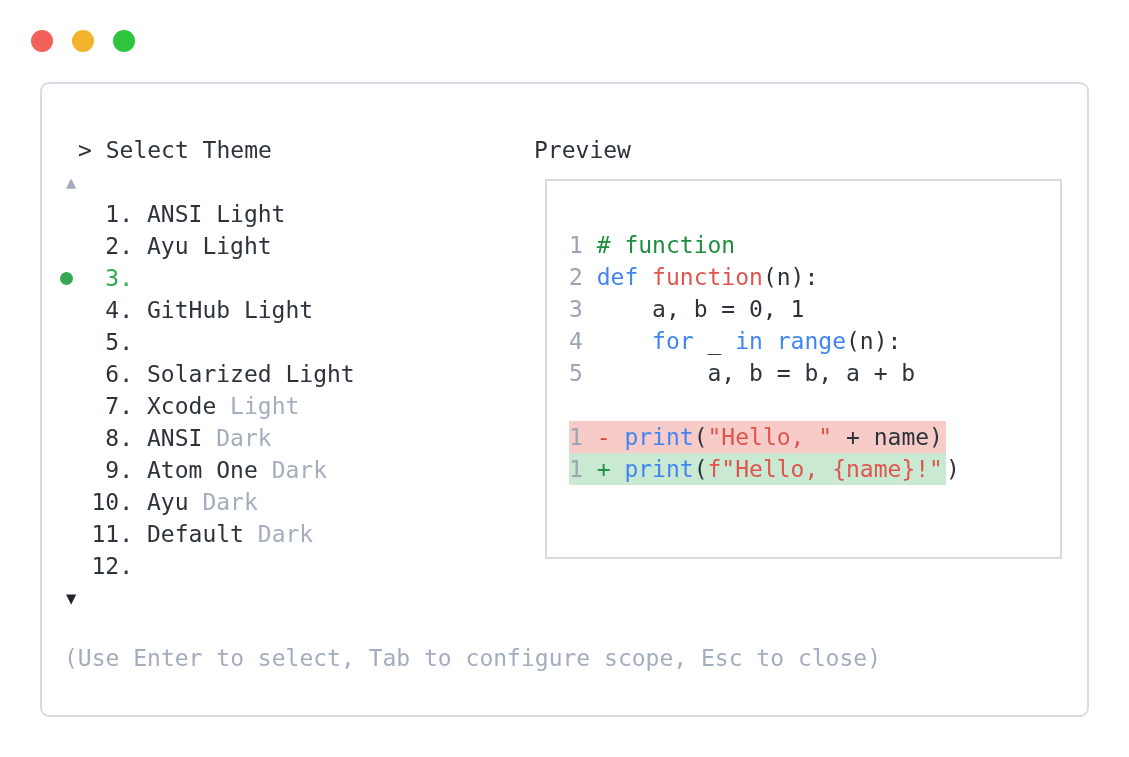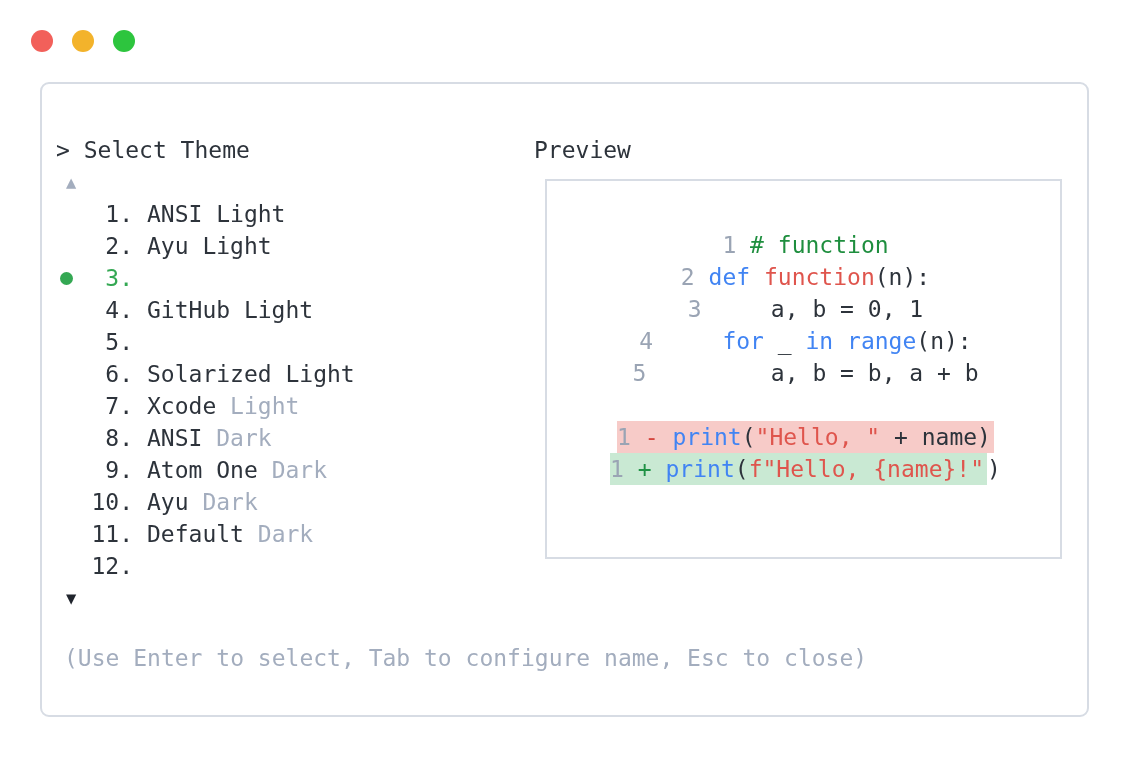--- a/index.html
+++ b/index.html
@@ -14,42 +14,42 @@
   .light.yellow { background:var(--traffic-yellow); }
   .light.green  { background:var(--traffic-green); }
 
   .panel {
     position:absolute; left:40px; top:82px; width:1049px; height:635px;
     background:#fff; border:2px solid var(--border); border-radius:9px;
   }
 
   .mono { font-size:23px; line-height:32px; white-space:pre; }
 
-  .prompt { position:absolute; left:14px; top:50px; color:var(--text); }
+  .prompt { position:absolute; left:36px; top:50px; color:var(--text); }
   .arrow  { position:absolute; left:24px; font-size:17px; line-height:32px; }
   .arrow.up   { top:82px;  color:var(--muted); }
   .arrow.down { top:498px; color:var(--arrow-down); }
 
   .list { position:absolute; left:22px; top:114px; }
   .row { display:flex; align-items:center; height:32px; font-size:23px; color:var(--text); }
   .row .marker { width:14px; display:flex; align-items:center; }
   .row .dot { width:13px; height:13px; border-radius:50%; background:var(--selection-green); margin-left:-4px; }
   .row .num { width:55px; text-align:right; white-space:pre; }
   .row .label { margin-left:14px; white-space:pre; }
   .row.selected .num, .row.selected .label { color:var(--selection-green); }
   .muted-suffix { color:var(--muted); }
 
   .help { position:absolute; left:22px; top:558px; color:var(--muted); }
 
   .preview-title { position:absolute; left:492px; top:50px; color:var(--text); }
   .preview-box {
     position:absolute; left:503px; top:95px; width:517px; height:380px;
     background:#fff; border:2px solid var(--border);
   }
-  .code { padding:48px 0 0 4px;text-align:center; }
+  .code { padding:48px 0 0 22px; }
   .code-line { height:32px; font-size:23px; line-height:32px; white-space:pre; color:var(--text); }
   .ln  { color:var(--line-number); }
   .tok.t     { color:var(--text); }
   .tok.kw    { color:var(--keyword-blue); }
   .tok.fn    { color:var(--function-red); }
   .tok.str   { color:var(--string-red); }
   .tok.com   { color:var(--comment-green); }
   .tok.minus { color:var(--minus-red); }
   .tok.plus  { color:var(--plus-green); }
   .diff { display:inline-block; padding-right:3px; }
@@ -130,21 +130,21 @@
           <span class="label">Default <span class="muted-suffix">Dark</span></span>
         </div>
         <div class="row">
           <span class="marker"></span>
           <span class="num">12.</span>
         </div>
       </div>
 
     <div class="arrow down mono">▼</div>
 
-    <div class="help mono">(Use Enter to select, Tab to configure name, Esc to close)</div>
+    <div class="help mono">(Use Enter to select, Tab to configure scope, Esc to close)</div>
 
     <div class="preview-title mono">Preview</div>
 
     <div class="preview-box">
       <div class="code">
           <div class="code-line"><span class="ln">1 </span><span class="tok com"># function</span></div>
           <div class="code-line"><span class="ln">2 </span><span class="tok kw">def</span><span class="tok t"> </span><span class="tok fn">function</span><span class="tok t">(n):</span></div>
           <div class="code-line"><span class="ln">3 </span><span class="tok t">    a, b = 0, 1</span></div>
           <div class="code-line"><span class="ln">4 </span><span class="tok t">    </span><span class="tok kw">for</span><span class="tok t"> _ </span><span class="tok kw">in</span><span class="tok t"> </span><span class="tok kw">range</span><span class="tok t">(n):</span></div>
           <div class="code-line"><span class="ln">5 </span><span class="tok t">        a, b = b, a + b</span></div>

